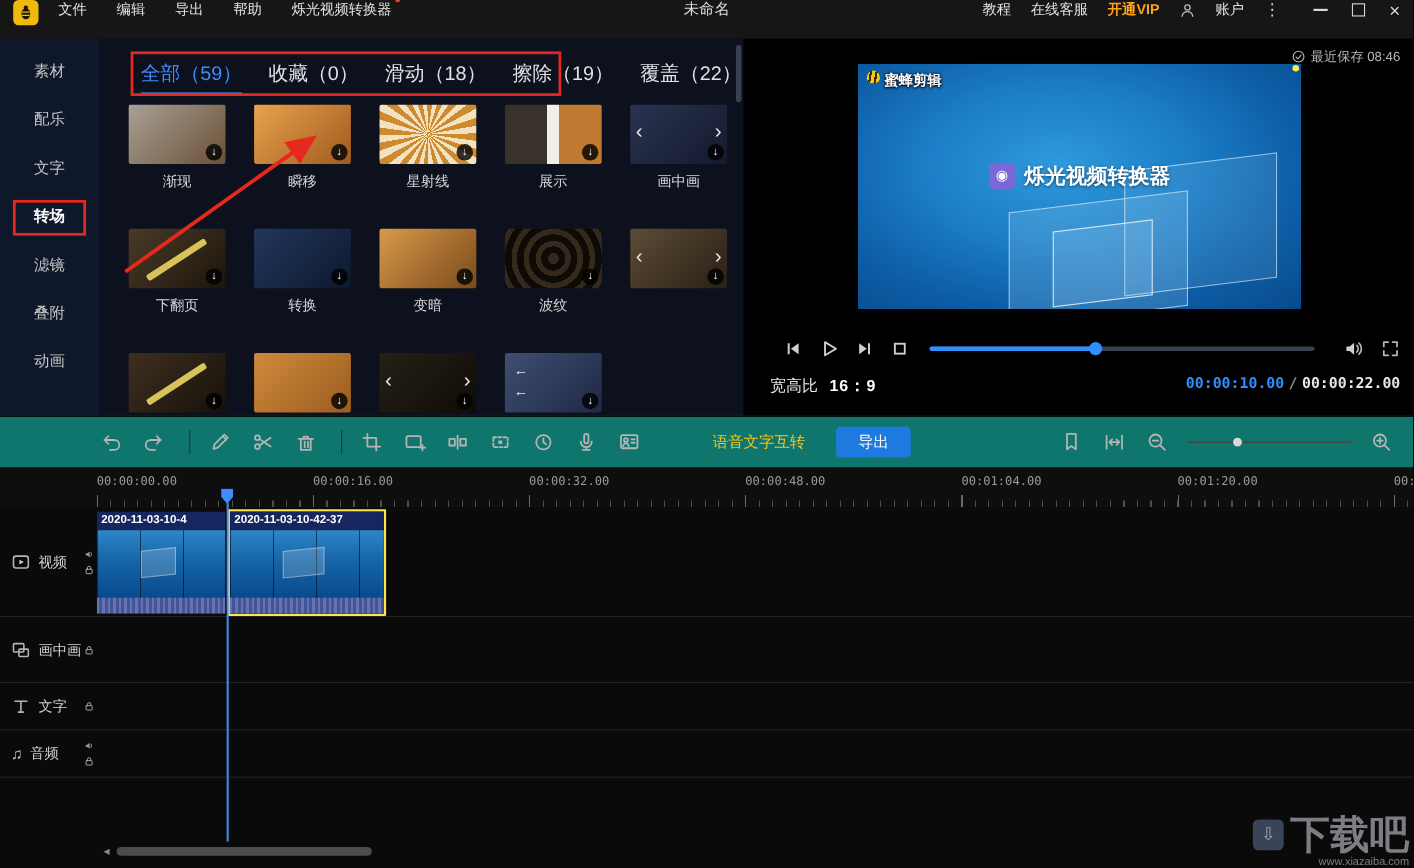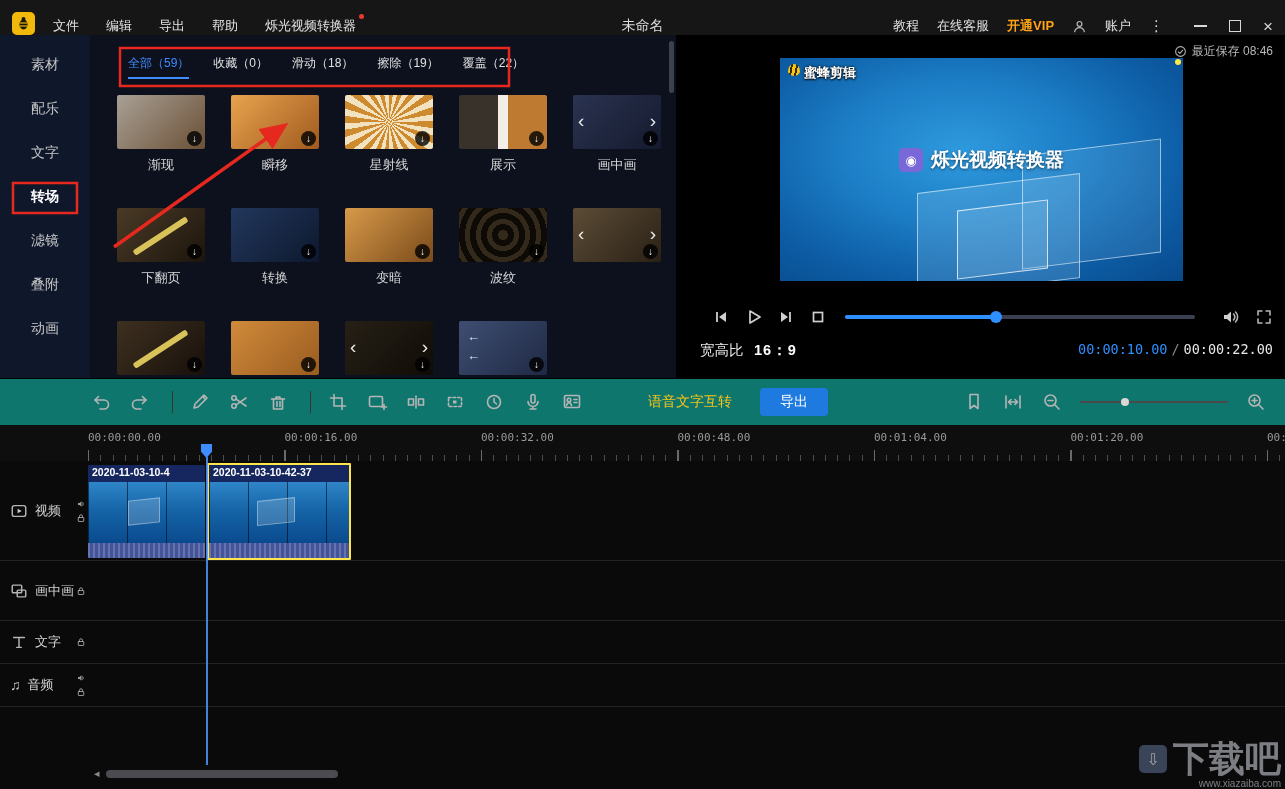--- a/index.html
+++ b/index.html
@@ -3,21 +3,21 @@
 <meta charset="utf-8">
 <style>
   html,body{margin:0;padding:0;background:#000;}
   .app{position:relative;width:1285px;height:789px;overflow:hidden;background:#0a0a0a;
        font-family:"Liberation Sans","DejaVu Sans",sans-serif;color:#ddd;-webkit-font-smoothing:antialiased;}
   svg{display:block}
   .ic{stroke:#b5b5b5;fill:none;stroke-width:1.6;stroke-linecap:round;stroke-linejoin:round}
 
   
   .titlebar{position:absolute;left:0;top:0;width:100%;height:35px;background:#161616;
-            display:flex;align-items:flex-end;padding:0 12px;box-sizing:border-box;z-index:10}
+            display:flex;align-items:flex-start;padding:0 12px;box-sizing:border-box;z-index:10}
   .logo{width:23px;height:23px;border-radius:5px;background:#f0b90b;margin-right:18px;
         display:flex;align-items:center;justify-content:center;flex:0 0 auto}
   .menu-item{font-size:13px;color:#e3e3e3;margin-right:27px;position:relative;white-space:nowrap}
   .menu-item.badged::after{content:"";position:absolute;right:-8px;top:-3px;width:5px;height:5px;border-radius:50%;background:#e8392e}
   .tb-title{position:absolute;left:50%;transform:translateX(-50%);font-size:14px;color:#dcdcdc}
   .tb-right{margin-left:auto;display:flex;align-items:center;gap:18px;font-size:13px;color:#e0e0e0}
   .vip{color:#ffa216;font-weight:700}
   .acct{display:flex;align-items:center;gap:18px}
   .dots{font-size:15px;color:#cfcfcf;letter-spacing:0}
   .winctl{display:flex;align-items:center;gap:22px;margin-left:12px}
@@ -25,21 +25,21 @@
   .wmax{width:10px;height:10px;border:1.6px solid #d8d8d8}
   .wclose{font-size:17px;line-height:1;color:#d8d8d8}
 
   
   .main{position:absolute;left:0;top:35px;width:100%;height:343px;display:flex}
   .sidebar{width:90px;background:#0f172a;padding-top:8px;box-sizing:border-box;flex:0 0 auto}
   .side-item{height:44px;display:flex;align-items:center;justify-content:center;font-size:14px;color:#c6c6c6}
   .side-item.active{color:#fff;font-weight:700}
 
   .library{width:586px;background:#0d111e;position:relative;flex:0 0 auto;overflow:hidden}
-  .tabs{position:absolute;left:38px;top:20px;display:flex;gap:24px;font-size:12px}
+  .tabs{position:absolute;left:38px;top:20px;display:flex;gap:24px;font-size:18px}
   .tab{color:#e2e2e2;padding-bottom:5px}
   .tab.active{color:#3f8cff;border-bottom:2px solid #3f8cff}
   .grid{position:absolute;left:14px;top:60px;right:8px;bottom:0;display:grid;
         grid-template-columns:repeat(5,114px);grid-auto-rows:113px;overflow:hidden}
   .cell{display:flex;flex-direction:column;align-items:center}
   .thumb{position:relative;width:88px;height:54px;border-radius:2px;overflow:hidden;
          background:linear-gradient(135deg,var(--c1,#666),var(--c2,#222))}
   .cap{margin-top:7px;font-size:13px;color:#d8d8d8;white-space:nowrap}
   .dl{position:absolute;right:3px;bottom:3px;width:15px;height:15px;border-radius:50%;
       background:rgba(0,0,0,.8);color:#fff;font-size:10px;line-height:15px;text-align:center}
@@ -74,21 +74,21 @@
   .stage-wm span{font-size:13px;font-weight:700;color:#fff;text-shadow:0 0 3px #000,0 1px 2px #000}
   .handle-dot{position:absolute;right:2px;top:1px;width:6px;height:6px;border-radius:50%;background:#ffe84a}
   .pcontrols{position:absolute;left:0;right:0;top:272px;height:22px}
   .pbtn{position:absolute;top:0;width:20px;height:20px}
   .seek{position:absolute;left:169px;top:8px;width:350px;height:4px;border-radius:2px;background:#3a4050}
   .seek-fill{height:100%;border-radius:2px;background:#2e8fff;width:var(--p,43%)}
   .seek-knob{position:absolute;top:-4px;left:calc(var(--p,43%) - 6px);width:12px;height:12px;border-radius:50%;background:#2e8fff}
   .prow2{position:absolute;left:0;right:0;top:306px;height:22px;font-size:14.5px}
   .aspect-label{position:absolute;left:24px;color:#e8e8e8}
   .aspect-value{position:absolute;left:78px;color:#fff;font-weight:700;letter-spacing:1px}
-  .ptime{position:absolute;right:12px;font-family:"DejaVu Sans Mono",monospace;font-size:13.5px;font-weight:400}
+  .ptime{position:absolute;right:12px;font-family:"DejaVu Sans Mono",monospace;font-size:13.5px;font-weight:700}
   .t-cur{color:#2e8fff}.t-sep{color:#8a8a8a;padding:0 4px}.t-tot{color:#e6e6e6}
 
   
   .toolbar{position:absolute;left:0;top:378px;width:100%;height:47px;background:#0f766e;border-top:1px solid #000;
            display:flex;align-items:center;box-sizing:border-box;padding:0 18px 0 90px}
   .tbi{width:22px;height:22px;margin-right:17px;flex:0 0 auto}
   .tdiv{width:1px;height:22px;background:#343434;margin:0 16px 0 4px;flex:0 0 auto}
   .voice{color:#f5c518;font-size:14px;margin:0 0 0 48px;white-space:nowrap}
   .export-btn{margin-left:28px;background:#1f7ae0;color:#fff;font-size:14px;border:none;border-radius:4px;
               padding:5px 20px;font-family:inherit}

